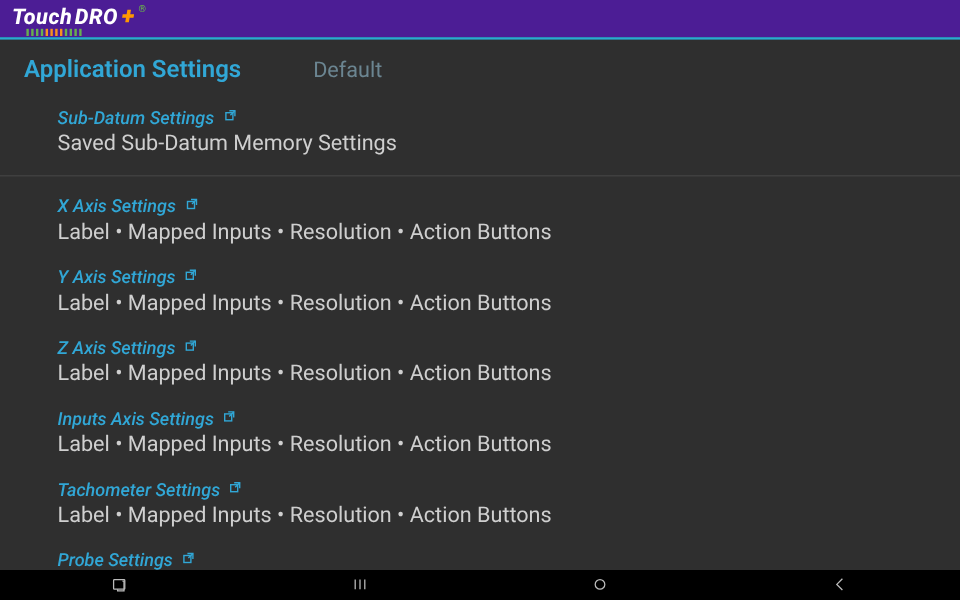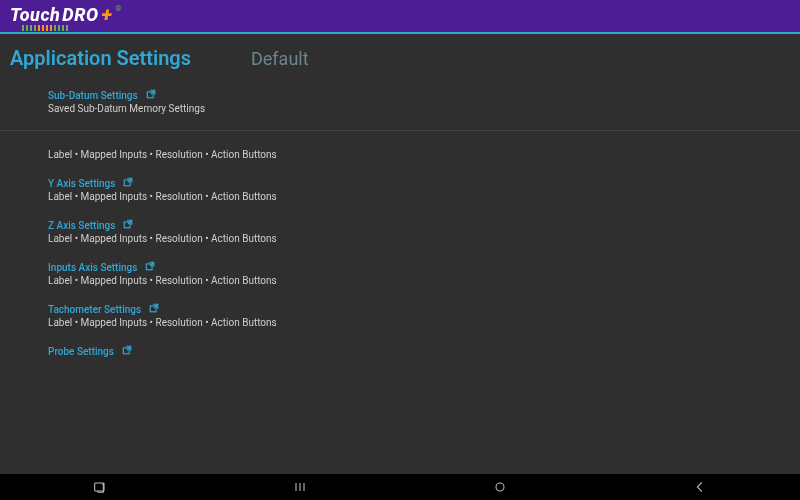--- a/index.html
+++ b/index.html
@@ -14,32 +14,32 @@
   .brand .reg { color: #68b04e; font-size: 8px; font-style: normal; align-self: flex-start; margin-top: 2px; margin-left: 1px; }
   .brand-rule { position: relative; margin-top: -1px; }
   .brand-rule .ticks { display: flex; gap: 2px; margin-left: 12px; }
   .brand-rule .ticks span { width: 2px; height: 6px; background: #68b04e; display: inline-block; }
   .brand-rule .ticks span:nth-child(5), .brand-rule .ticks span:nth-child(6), .brand-rule .ticks span:nth-child(7), .brand-rule .ticks span:nth-child(8) { background: #f7931e; }
 
   
   .cyan-line { height: 2px; background: #2aa9d2; width: 100%; }
 
   
-  .header-row { padding: 12px 10px 12px 10px; display: flex; align-items: baseline; gap: 12px; }
+  .header-row { padding: 12px 10px 12px 20px; display: flex; align-items: baseline; gap: 12px; }
   .header-title { color: #31a7d6; font-size: 20px; font-weight: 600; }
   .header-sub { color: #6b8591; font-size: 18px; font-weight: 400; margin-left: 48px; }
 
   
   .list { flex: 1 1 auto; overflow: hidden; }
   .item { padding: 8px 10px 10px 48px; }
   .item .title-row { display: flex; align-items: center; gap: 8px; }
-  .item .title { color: #31a7d6; font-size: 10px; font-weight: 500; }
+  .item .title { color: #31a7d6; font-size: 15px; font-weight: 500; font-style: italic; }
   .item .popout { color: #31a7d6; font-size: 11px; position: relative; top: -2px; }
   .item .popout svg { width: 10px; height: 10px; display: block; }
-  .item .subtitle { color: #cfcfcf; font-size: 10px; margin-top: 2px; }
+  .item .subtitle { color: #cfcfcf; font-size: 18px; margin-top: 2px; }
   .section-div { height: 1px; background: #444; margin: 6px 0 8px 0; }
 
   
   .navbar { height: 26px; background: #000; display: flex; align-items: center; justify-content: space-around; color: #bbb; }
   .nav-btn { width: 60px; display: flex; align-items: center; justify-content: center; }
   .nav-btn svg { width: 16px; height: 16px; stroke: #bbb; fill: none; stroke-width: 1.6; }
 </style>
 </head>
 <body>
 
@@ -88,20 +88,30 @@
               <rect x="1.5" y="3.5" width="7" height="7"></rect>
               <path d="M5 1.5 h5.5 v5.5"></path>
               <line x1="10.5" y1="1.5" x2="6" y2="6"></line>
             </svg>
           </span>
         </div>
         <div class="subtitle">Saved Sub-Datum Memory Settings</div>
       </div>
       <div class="section-div"></div>
       <div class="item">
+        <div class="title-row">
+          <span class="title">X Axis Settings</span>
+          <span class="popout">
+            <svg viewBox="0 0 12 12" fill="none" stroke="#31a7d6" stroke-width="1.4">
+              <rect x="1.5" y="3.5" width="7" height="7"></rect>
+              <path d="M5 1.5 h5.5 v5.5"></path>
+              <line x1="10.5" y1="1.5" x2="6" y2="6"></line>
+            </svg>
+          </span>
+        </div>
         <div class="subtitle">Label • Mapped Inputs • Resolution • Action Buttons</div>
       </div>
       <div class="item">
         <div class="title-row">
           <span class="title">Y Axis Settings</span>
           <span class="popout">
             <svg viewBox="0 0 12 12" fill="none" stroke="#31a7d6" stroke-width="1.4">
               <rect x="1.5" y="3.5" width="7" height="7"></rect>
               <path d="M5 1.5 h5.5 v5.5"></path>
               <line x1="10.5" y1="1.5" x2="6" y2="6"></line>

